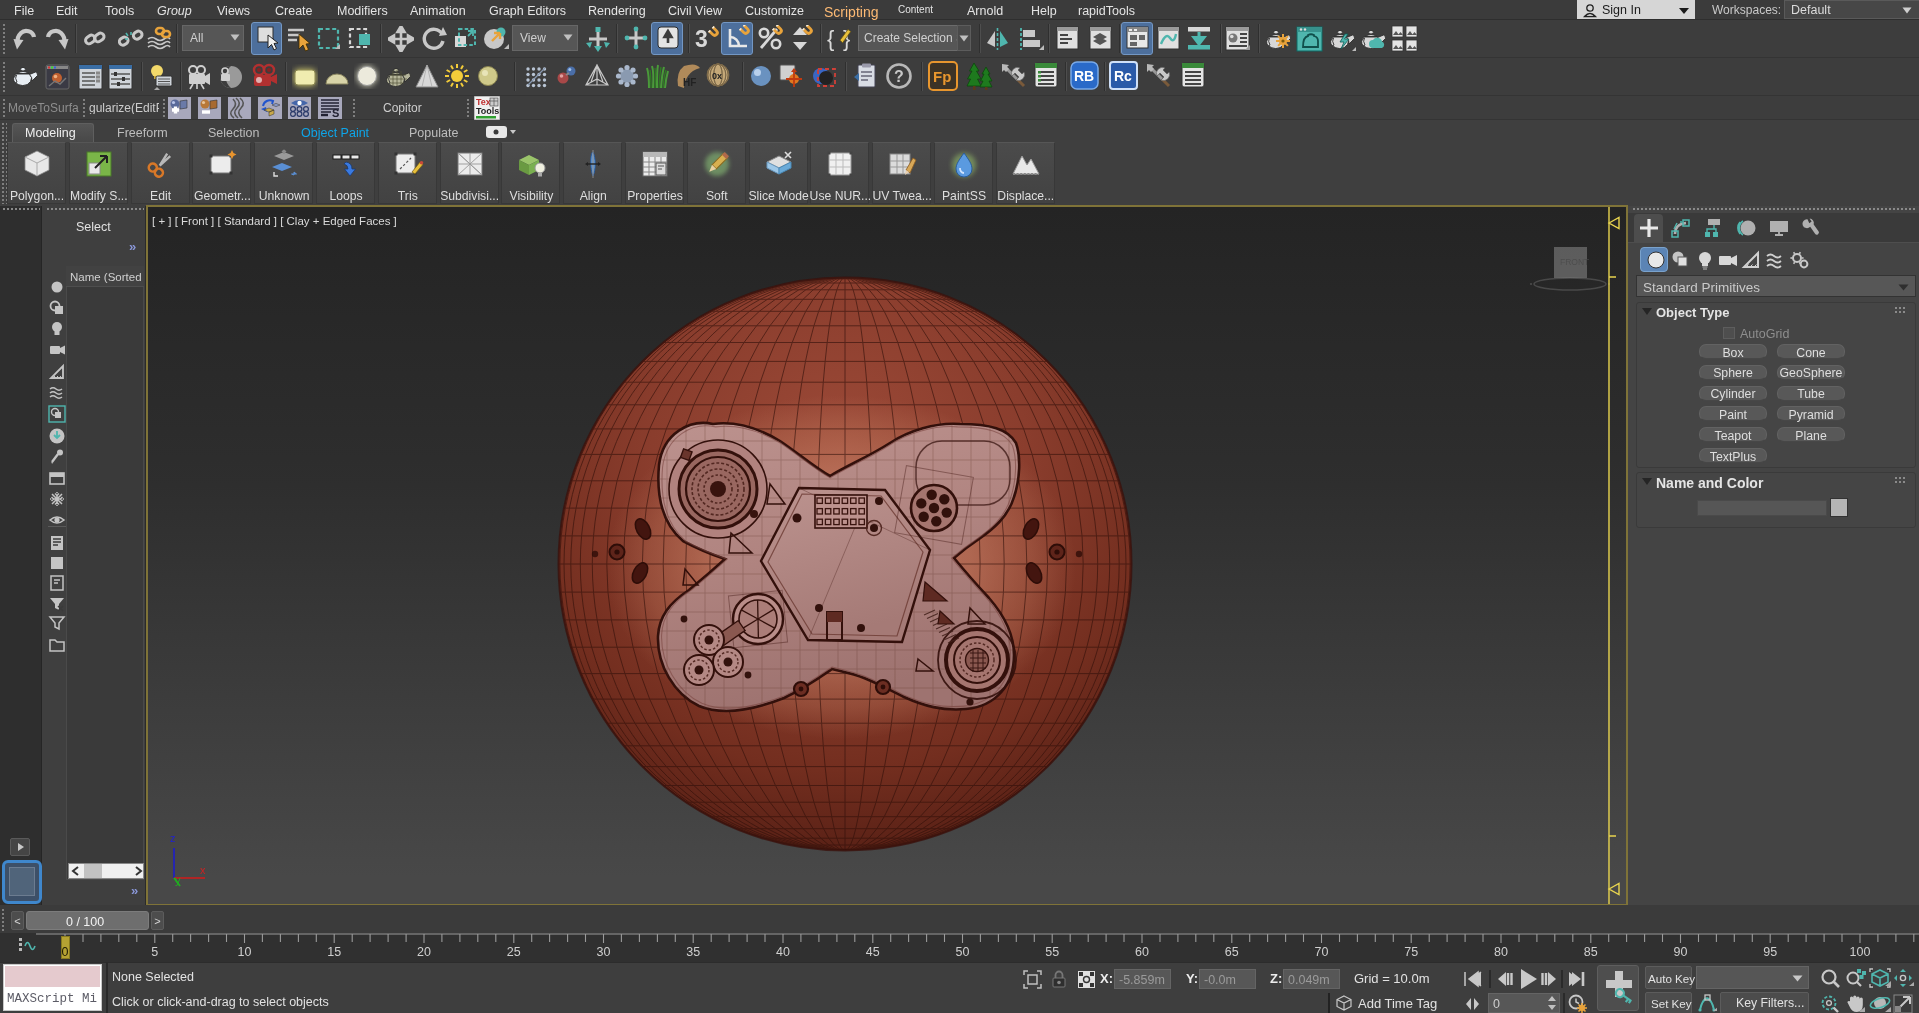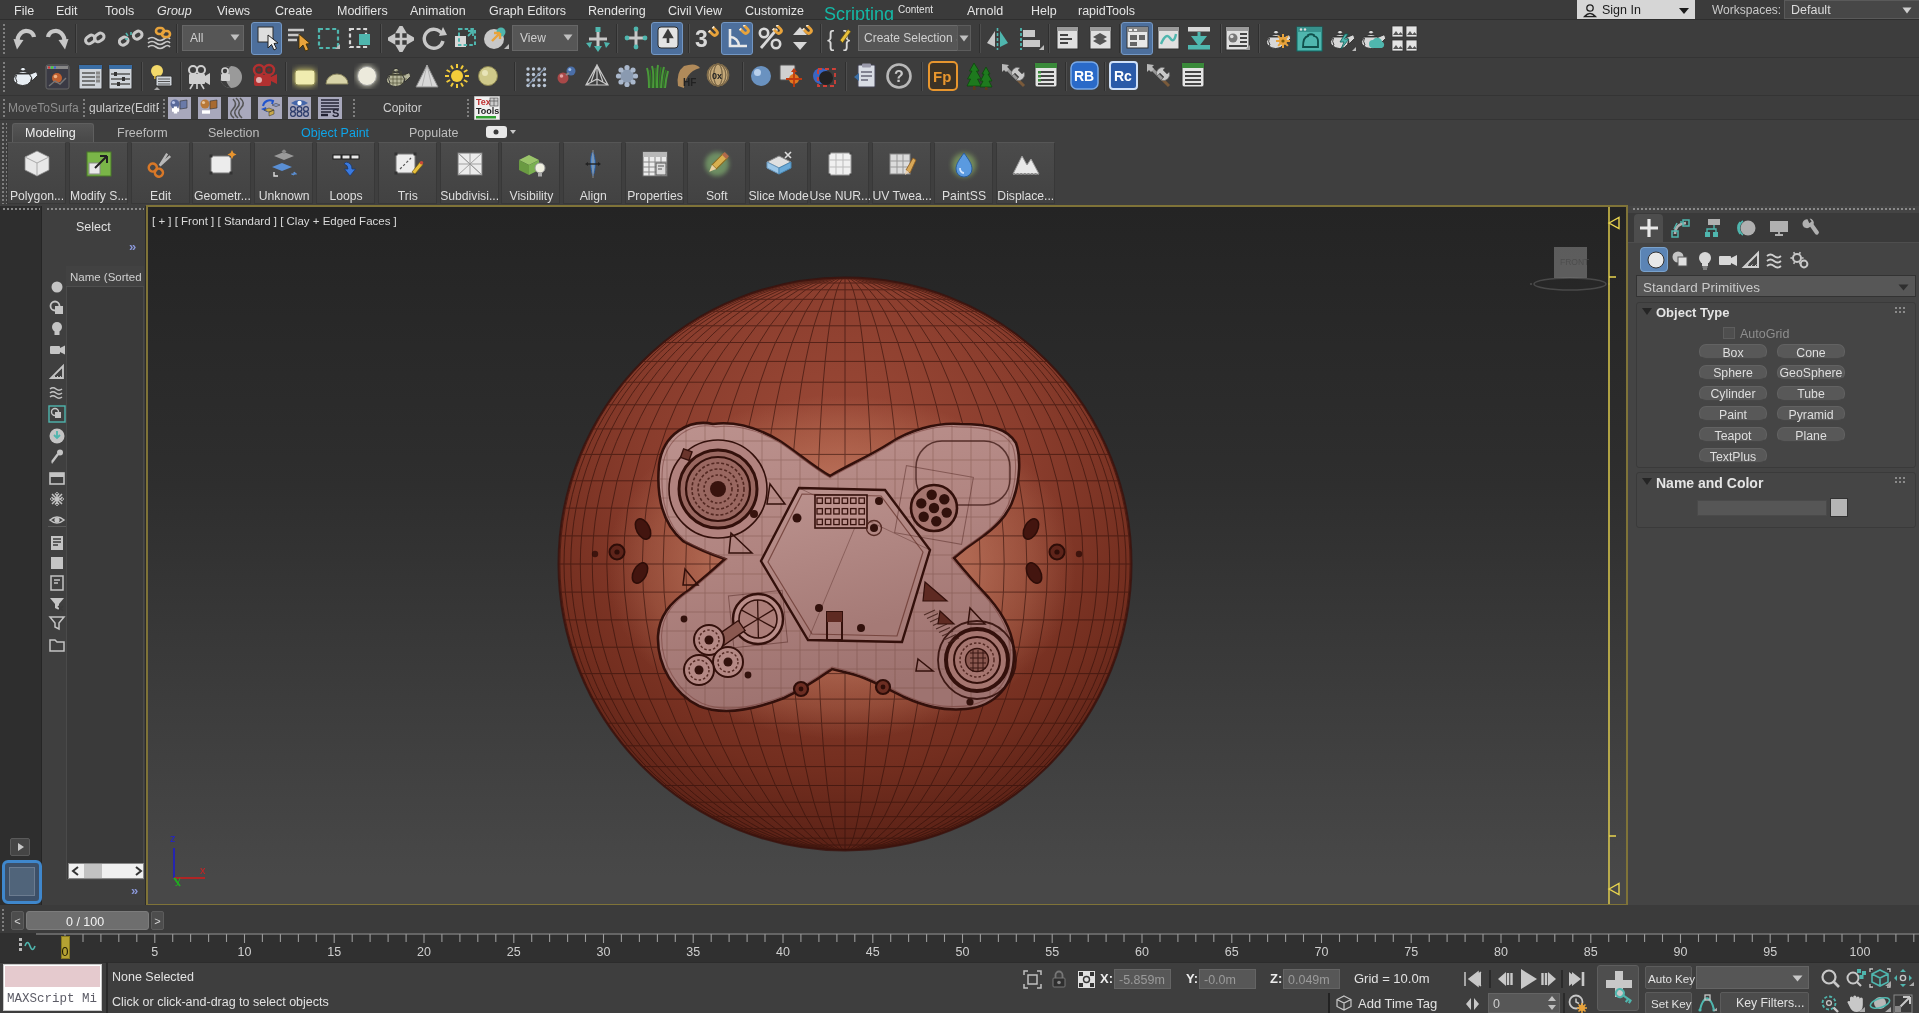--- a/index.html
+++ b/index.html
@@ -18,21 +18,21 @@
 <div class="t" style="left:105px;top:5px;font-size:12.5px;color:#e4e4e4;">Tools</div>
 <div class="t" style="left:157px;top:5px;font-size:12.5px;color:#e4e4e4;font-style:italic;">Group</div>
 <div class="t" style="left:217px;top:5px;font-size:12.5px;color:#e4e4e4;">Views</div>
 <div class="t" style="left:275px;top:5px;font-size:12.5px;color:#e4e4e4;">Create</div>
 <div class="t" style="left:337px;top:5px;font-size:12.5px;color:#e4e4e4;">Modifiers</div>
 <div class="t" style="left:410px;top:5px;font-size:12.5px;color:#e4e4e4;">Animation</div>
 <div class="t" style="left:489px;top:5px;font-size:12.5px;color:#e4e4e4;">Graph Editors</div>
 <div class="t" style="left:588px;top:5px;font-size:12.5px;color:#e4e4e4;">Rendering</div>
 <div class="t" style="left:668px;top:5px;font-size:12.5px;color:#e4e4e4;">Civil View</div>
 <div class="t" style="left:745px;top:5px;font-size:12.5px;color:#e4e4e4;">Customize</div>
-<div class="t" style="left:824px;top:5px;font-size:18px;color:#14b8a6;">Scripting</div>
+<div class="t" style="left:824px;top:5px;font-size:14px;color:#fdba74;">Scripting</div>
 <div class="t" style="left:898px;top:5px;font-size:10px;color:#e4e4e4;">Content</div>
 <div class="t" style="left:967px;top:5px;font-size:12.5px;color:#e4e4e4;">Arnold</div>
 <div class="t" style="left:1031px;top:5px;font-size:12.5px;color:#e4e4e4;">Help</div>
 <div class="t" style="left:1078px;top:5px;font-size:12.5px;color:#e4e4e4;">rapidTools</div>
 <div class="" style="left:1577px;top:0px;width:118px;height:19px;background:#d6d6d6;"></div>
 <svg style="position:absolute;left:1582px;top:2px;" width="16" height="16" viewBox="0 0 16 16">
     <circle cx="8" cy="6" r="3.2" fill="none" stroke="#222" stroke-width="1.3"></circle>
     <path d="M2.5 14.5 Q8 8.5 13.5 14.5 Z" fill="#fff" stroke="#222" stroke-width="1.3"></path>
   </svg>
 <div class="t" style="left:1602px;top:4px;color:#1b1b1b;font-size:12.5px;">Sign In</div>

